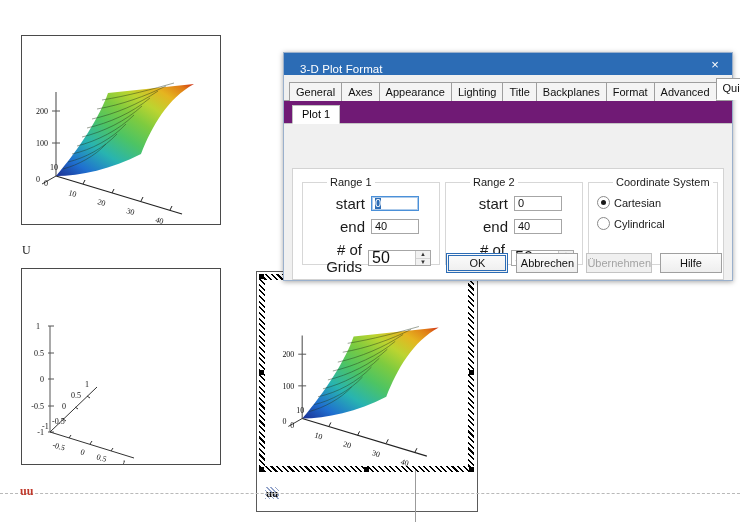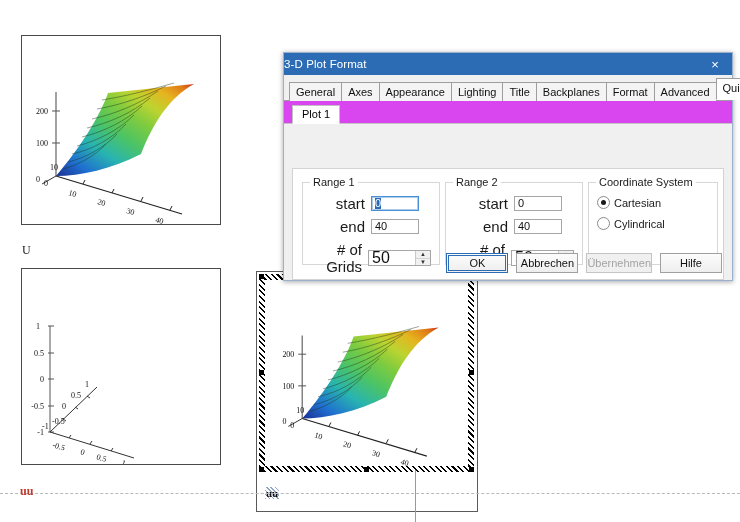--- a/index.html
+++ b/index.html
@@ -93,22 +93,22 @@
   #dialog{
     position:absolute;left:283px;top:52px;width:450px;height:229px;
     background:#f0f0f0;
     border:1px solid #9ab0cc;
     box-shadow:0 1px 5px rgba(0,0,0,.35);
     box-sizing:border-box;
     font-size:11px;
   }
   #titlebar{
     height:22px;background:#2c6cb5;color:#fff;
-    display:flex;align-items:center;
-    padding-left:0;
+    display:flex;align-items:flex-end;
+    padding-left:16px;
     font-size:11.5px;
     user-select:none;
   }
   #titlebar .ttl{flex:1;letter-spacing:.1px;}
   #closebtn{
     width:34px;height:22px;display:flex;align-items:center;justify-content:center;
     color:#fff;font-size:13px;line-height:1;
   }
 
   #tabstrip{
@@ -137,21 +137,21 @@
     z-index:3;
     top:0;
     padding-bottom:4px;
     border-bottom:1px solid #fff;
   }
 
   #subtabrow{
     display:flex;align-items:flex-end;
     height:17px;
     padding:5px 0 0 8px;
-    background:#d946ef;
+    background:#701a75;
     border-bottom:1px solid #c4c4c4;
   }
   .subtab{
     border:1px solid #c0c0c0;
     border-bottom:none;
     background:#f5f5f5;
     padding:2px 9px;
     font-size:11px;
     line-height:13px;
   }
@@ -167,21 +167,21 @@
     border:1px solid #d3d3d3;
   }
 
   .group{
     position:absolute;
     border:1px solid #d7d7d7;
     background:#fff;
     box-sizing:border-box;
   }
   .group > .legend{
-    position:absolute;left:7px;top:-7px;
+    position:absolute;left:24px;top:-7px;
     background:#fff;
     padding:0 3px;
     font-size:11px;
     color:#1a1a1a;
   }
 
   .fieldrow{
     display:flex;align-items:center;
     margin-bottom:6px;
   }

